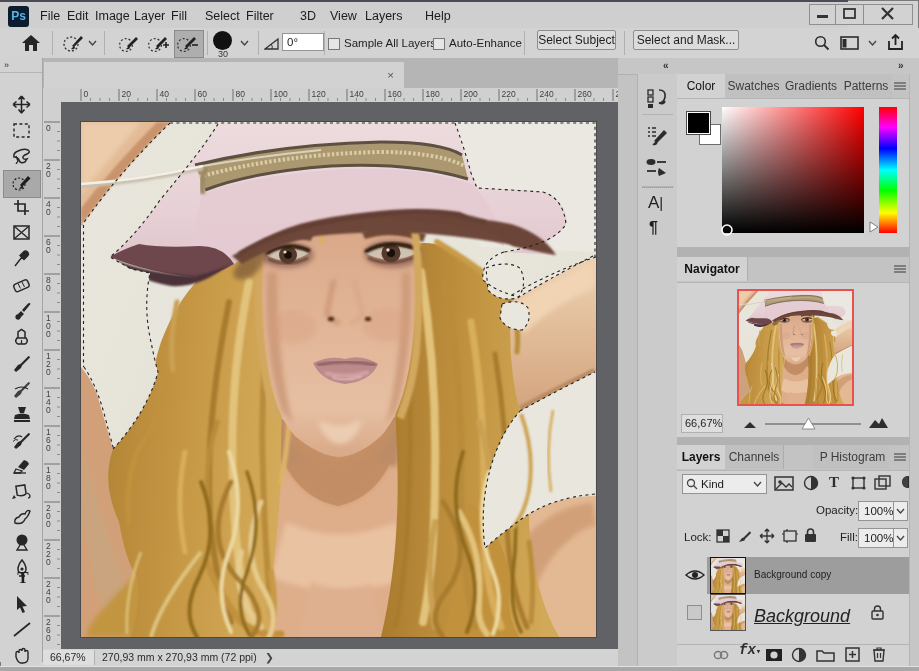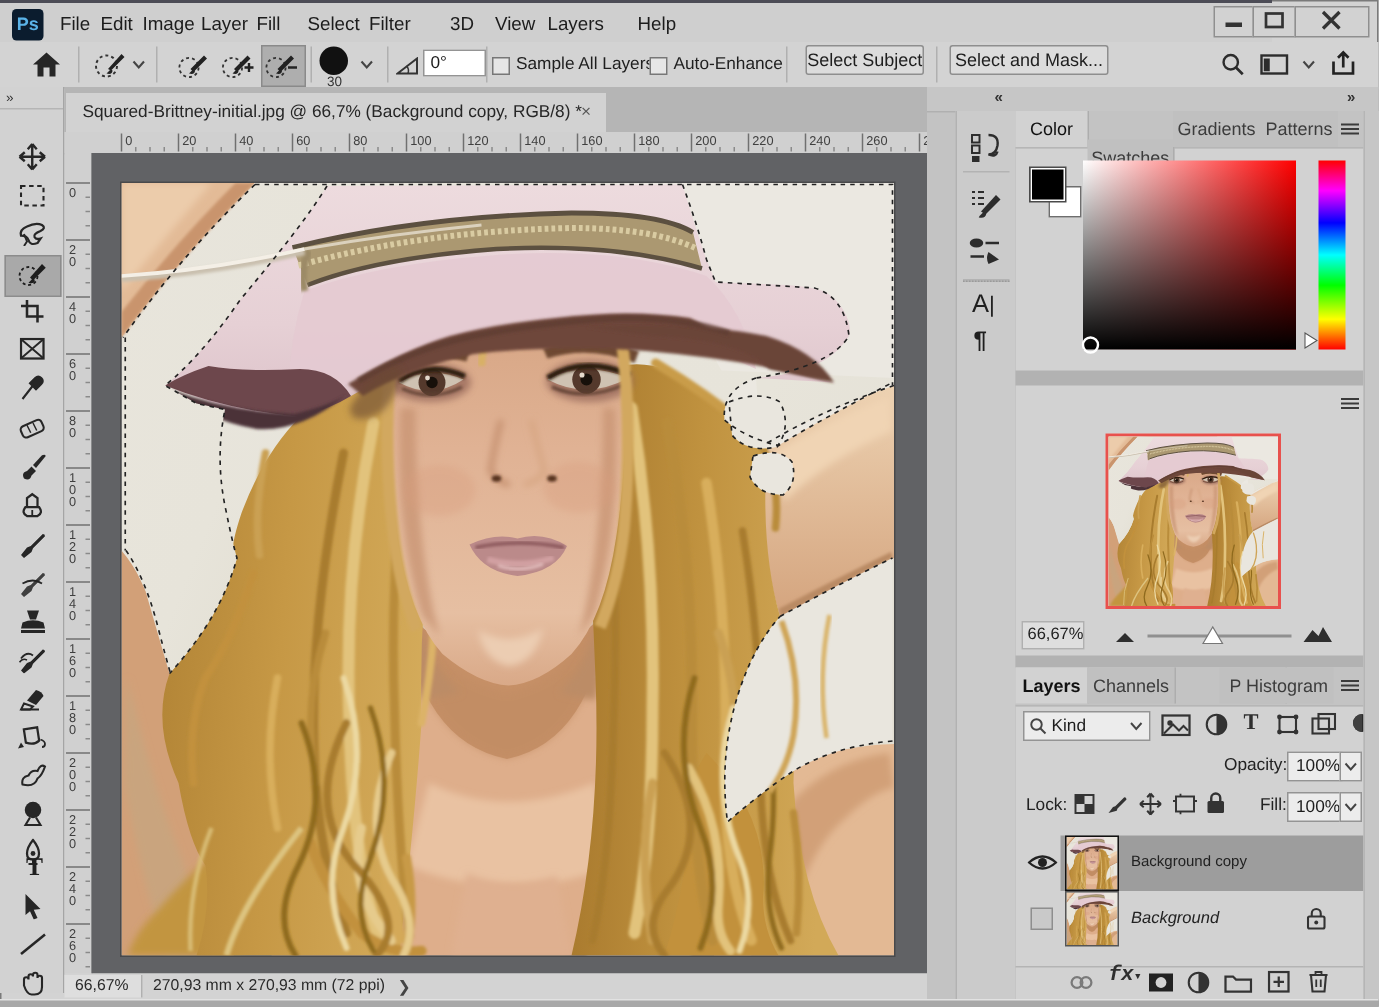--- a/index.html
+++ b/index.html
@@ -216,21 +216,21 @@
       </svg>
     <svg class="abs" style="left:13px;top:564px" width="18" height="15">
         <path d="M1 14 L17 1" stroke="#262626" stroke-width="1.7"></path>
       </svg>
     <svg class="abs" style="left:12px;top:587px" width="20" height="20">
         <path d="M4 12 V8 q0 -1.5 1.5 -1.5 q1.5 0 1.5 1.5 V6 q0 -1.5 1.5 -1.5 Q10 4.5 10 6 V5 q0 -1.5 1.5 -1.5 Q13 3.5 13 5 v2 q0 -1.5 1.5 -1.5 Q16 5.5 16 7 v6 q0 5 -5 5 h-2 q-3 0 -5 -6 Z" fill="none" stroke="#262626" stroke-width="1.4"></path>
       </svg>
 
   </div>
   <div id="tabbar" class="abs">
-      <div id="tab"><span style="padding-left:11px;">Squared-Brittney-initial.jpg @ 66,7% (Background copy, RGB/8) *</span><span style="position:absolute;right:10px;top:0;color:#555;">×</span></div>
+      <div id="tab"><span style="position:absolute;right:10px;top:0;color:#555;">×</span></div>
     </div>
   <div id="hruler" class="abs"><svg width="575" height="14" id="hrsvg">
         <line x1="38" y1="1" x2="38" y2="13" stroke="#707070" stroke-width="1"></line>
         <text x="40.5" y="8.5" font-size="8.5" fill="#3f3f3f" font-family="Liberation Sans">0</text>
         <line x1="47.5" y1="10" x2="47.5" y2="13" stroke="#8a8a8a" stroke-width="1"></line>
         <line x1="57.0" y1="10" x2="57.0" y2="13" stroke="#8a8a8a" stroke-width="1"></line>
         <line x1="66.5" y1="10" x2="66.5" y2="13" stroke="#8a8a8a" stroke-width="1"></line>
         <line x1="76" y1="1" x2="76" y2="13" stroke="#707070" stroke-width="1"></line>
         <text x="78.5" y="8.5" font-size="8.5" fill="#3f3f3f" font-family="Liberation Sans">20</text>
         <line x1="85.5" y1="10" x2="85.5" y2="13" stroke="#8a8a8a" stroke-width="1"></line>
@@ -614,40 +614,43 @@
         <path d="M14 10 l7 5 l-7 3 q-2 -4 0 -8 Z" fill="#2c2c2c"></path>
       </svg>
     <div class="abs" style="left:4px;top:112px;width:31px;height:1px;background:#b3b3b3;border-bottom:1px dotted #9a9a9a;"></div>
     <div class="abs" style="left:10px;top:119px;font-size:17px;color:#1f1f1f;font-family:'Liberation Sans';">A<span style="font-size:15px;">|</span></div>
     <div class="abs" style="left:11px;top:145px;font-size:16px;font-weight:bold;color:#1f1f1f;">¶</div>
   </div>
   <div id="panels" class="abs">
 
     <div class="abs" style="left:0;top:0;width:232px;height:24px;background:#c3c3c3;border-bottom:1px solid #b6b6b6;">
       <div class="ptab on" style="left:0;top:0;width:48px;">Color</div>
-      <div class="ptab" style="left:48px;top:0;width:57px;margin-top:19px;">Swatches</div>
+      <div class="ptab" style="left:48px;top:0;width:57px;">Swatches</div>
       <div class="ptab" style="left:105px;top:0;width:58px;">Gradients</div>
       <div class="ptab" style="left:163px;top:0;width:52px;border-right:none;">Patterns</div>
     </div>
     <svg class="abs" style="left:217px;top:8px" width="12" height="9">
         <path d="M0 1 h12 M0 4 h12 M0 7 h12" stroke="#3a3a3a" stroke-width="1.2"></path>
       </svg>
     <div class="abs" style="left:22px;top:50px;width:20px;height:19px;background:#fff;border:1px solid #6e6e6e;"></div>
     <div class="abs" style="left:10px;top:38px;width:21px;height:20px;background:#000;border:1px solid #fff;outline:1px solid #4a4a4a;"></div>
     <div class="abs" style="left:45px;top:33px;width:142px;height:126px;background:linear-gradient(to bottom,rgba(0,0,0,0) 0%,#000 100%),linear-gradient(to right,#fff 0%,#f00 100%);"></div>
     <svg class="abs" style="left:42px;top:148px" width="16" height="16">
         <circle cx="8" cy="8" r="5" fill="none" stroke="#fff" stroke-width="1.6"></circle>
       </svg>
     <div class="abs" style="left:202px;top:33px;width:18px;height:126px;background:linear-gradient(to bottom,#f00 0%,#f0f 16%,#00f 33%,#0ff 50%,#0f0 66%,#ff0 84%,#f00 100%);"></div>
     <svg class="abs" style="left:192px;top:147px" width="10" height="12">
         <path d="M1 1 L9 6 L1 11 Z" fill="#fff" stroke="#555" stroke-width=".7"></path>
       </svg>
 
     <div class="abs" style="left:0;top:173px;width:232px;height:10px;background:#b2b2b2;"></div>
 
+    <div class="abs" style="left:0;top:183px;width:232px;height:25px;background:#c3c3c3;border-bottom:1px solid #b6b6b6;">
+      <div class="ptab on" style="left:0;top:0;width:70px;font-weight:bold;">Navigator</div>
+    </div>
     <svg class="abs" style="left:217px;top:191px" width="12" height="9">
         <path d="M0 1 h12 M0 4 h12 M0 7 h12" stroke="#3a3a3a" stroke-width="1.2"></path>
       </svg>
     <div class="abs" style="left:60px;top:215px;width:113px;height:113px;border:2px solid #e8514d;background:#e7e4db;">
       <svg width="113" height="113" viewBox="0 0 515 515">
           <use href="#ph"></use>
         </svg>
     </div>
     <div class="abs" style="left:4px;top:340px;width:37px;height:17px;background:#dedede;border:1px solid #b0b0b0;font-size:11px;color:#222;line-height:17px;padding-left:3px;">66,67%</div>
     <svg class="abs" style="left:66px;top:344px" width="15" height="11">
@@ -747,21 +750,21 @@
         <circle cx="10" cy="7" r="3" fill="#222"></circle>
       </svg>
     <div class="abs" style="left:34px;top:484px;width:34px;height:35px;background:#ece9e0;outline:1.5px solid #111;"><svg width="34" height="35" viewBox="0 0 515 515" preserveAspectRatio="none">
           <use href="#ph"></use>
         </svg></div>
     <div class="lbl" style="left:77px;top:495px;font-size:10px;">Background copy</div>
     <div class="abs" style="left:10px;top:531px;width:13px;height:13px;border:1px solid #8e8e8e;background:#c9c9c9;"></div>
     <div class="abs" style="left:34px;top:521px;width:34px;height:35px;background:#ece9e0;outline:1px solid #555;"><svg width="34" height="35" viewBox="0 0 515 515" preserveAspectRatio="none">
           <use href="#ph"></use>
         </svg></div>
-    <div class="lbl" style="left:77px;top:532px;font-size:11px;font-style:italic;">Background</div>
+    <div class="lbl" style="left:77px;top:532px;font-size:18px;font-style:italic;text-decoration:underline;">Background</div>
     <svg class="licon" style="left:194px;top:530px" width="13" height="16">
         <rect x="1" y="7" width="11" height="8" rx="1" fill="none" stroke="#333" stroke-width="1.4"></rect>
         <path d="M3.5 7 V5 a3 3 0 0 1 6 0 V7" fill="none" stroke="#333" stroke-width="1.4"></path>
         <circle cx="6.5" cy="11" r="1.3" fill="#333"></circle>
       </svg>
 
     <div class="abs" style="left:0;top:570px;width:232px;height:1px;background:#b4b4b4;"></div>
     <svg class="licon" style="left:36px;top:576px" width="16" height="10" opacity=".55">
         <circle cx="5" cy="5" r="3.6" fill="none" stroke="#333" stroke-width="1.5"></circle>
         <circle cx="11" cy="5" r="3.6" fill="none" stroke="#333" stroke-width="1.5"></circle>

